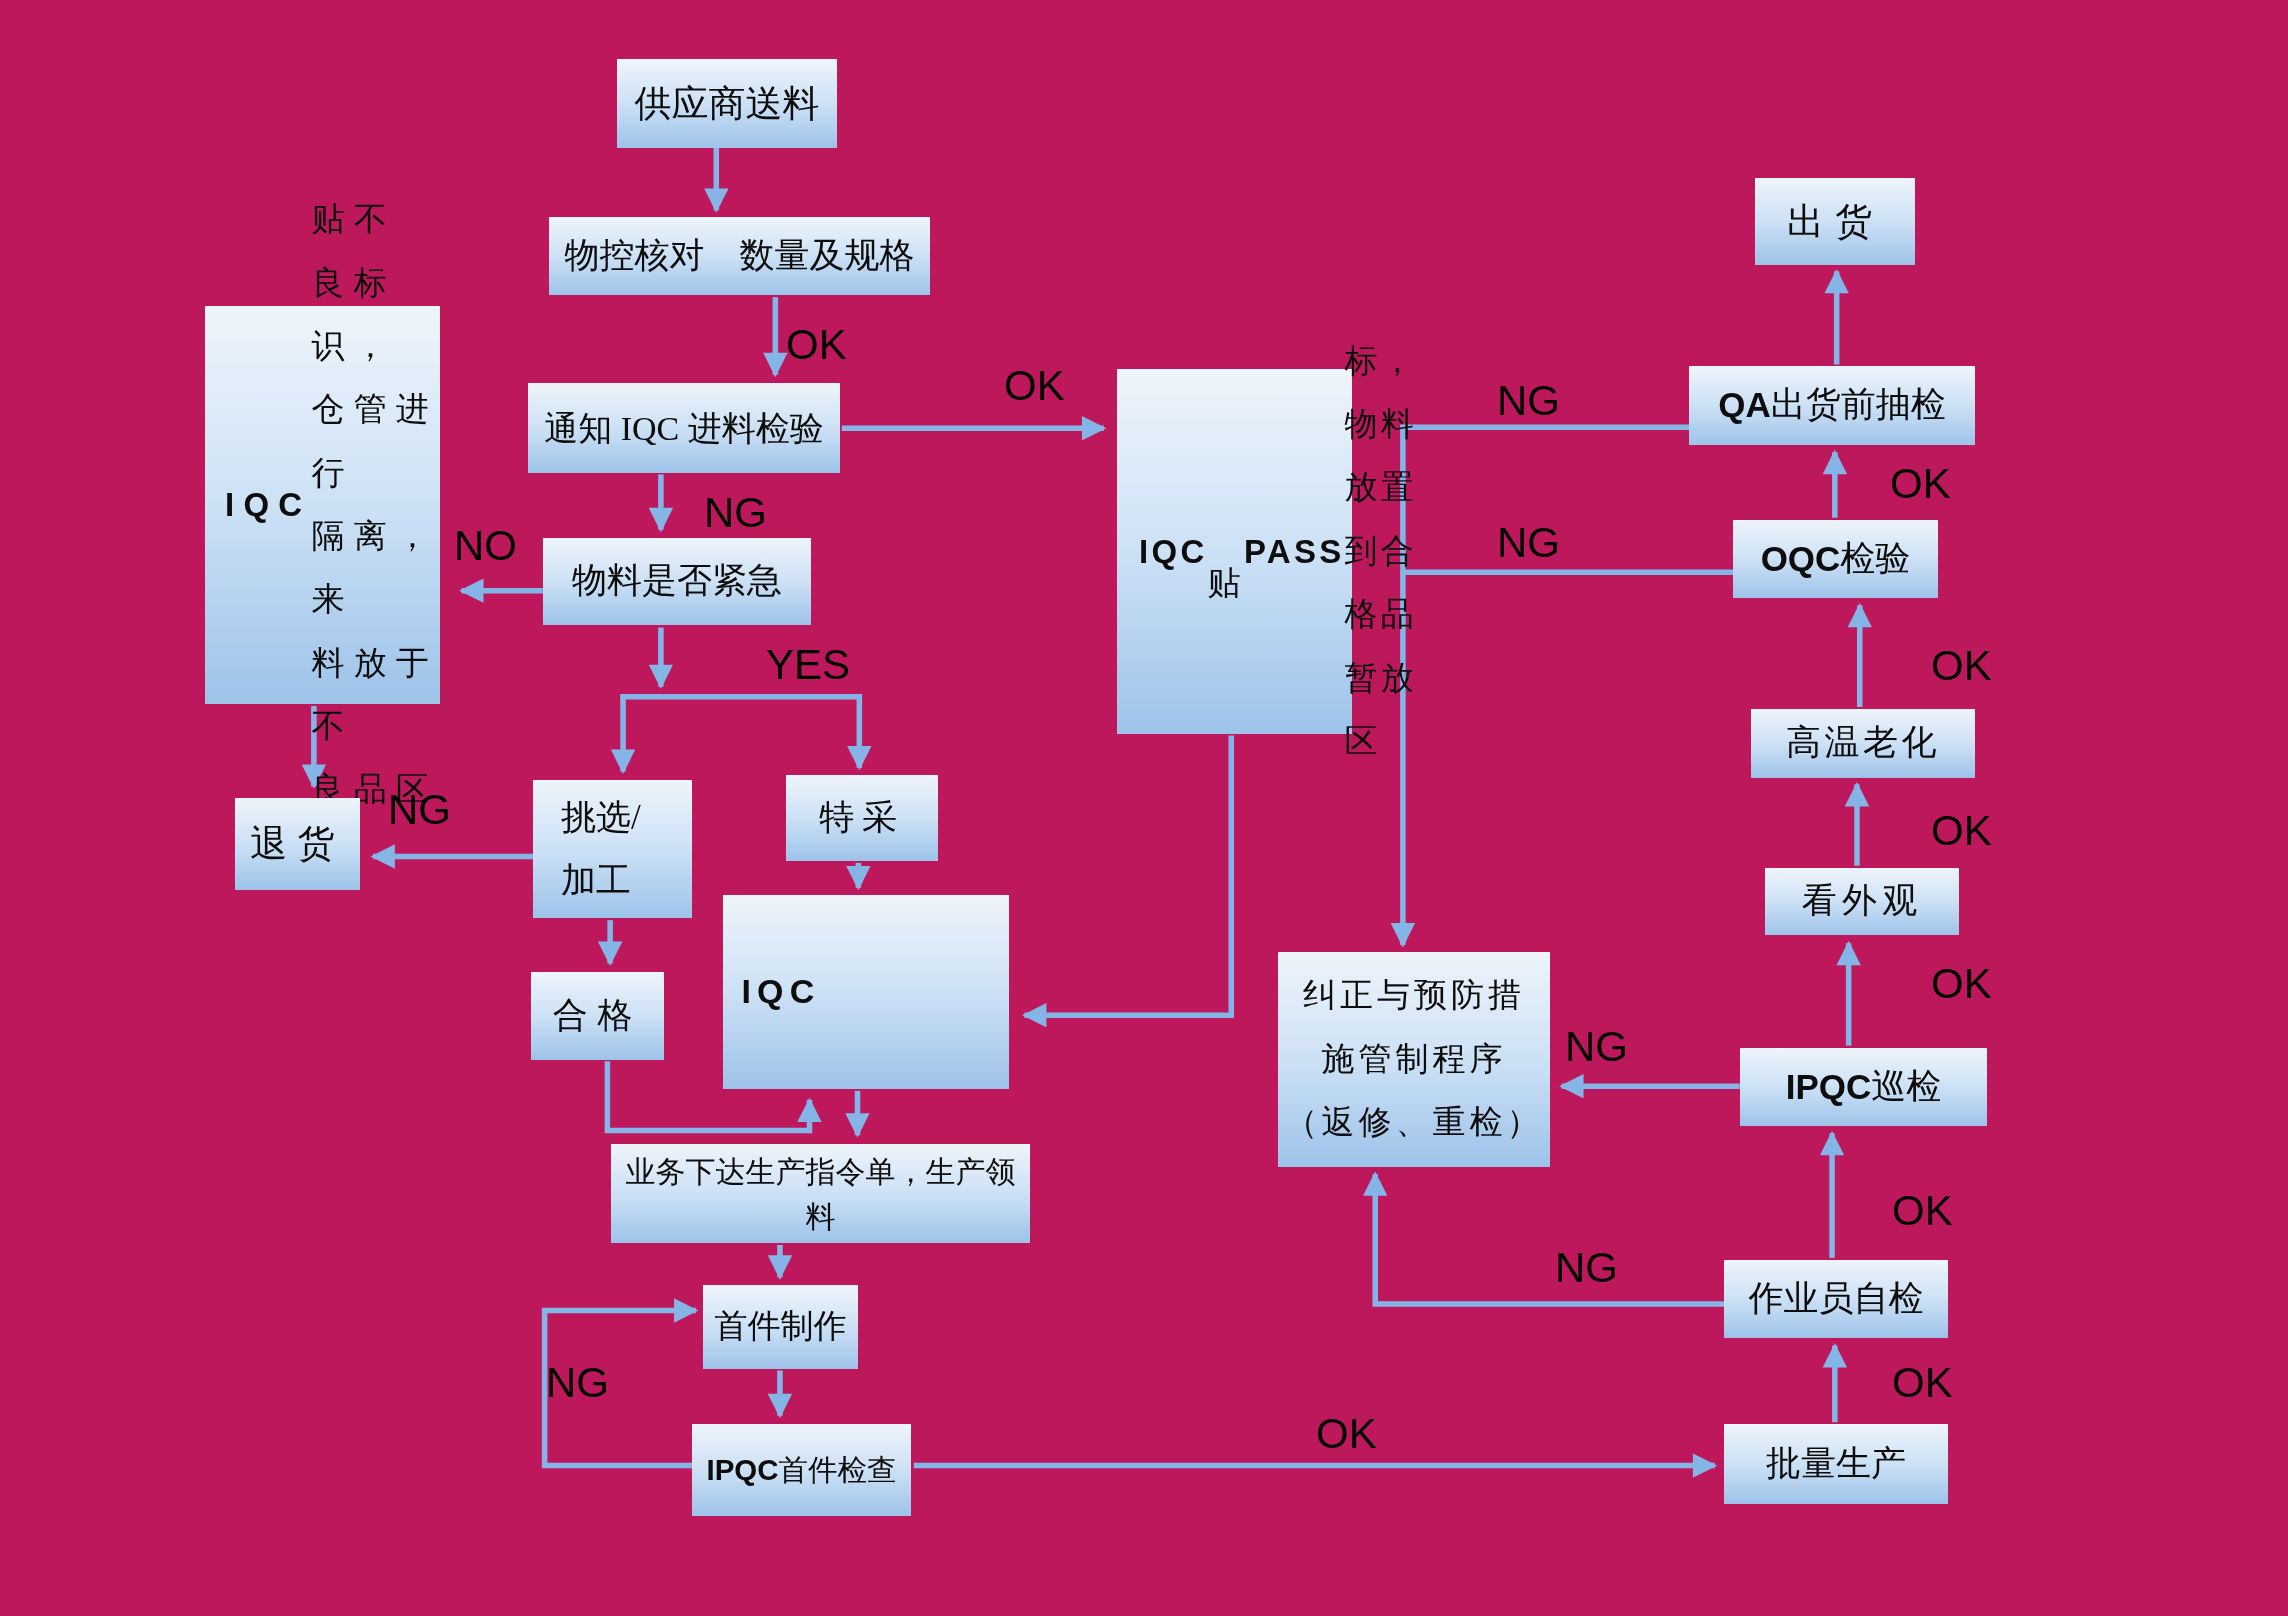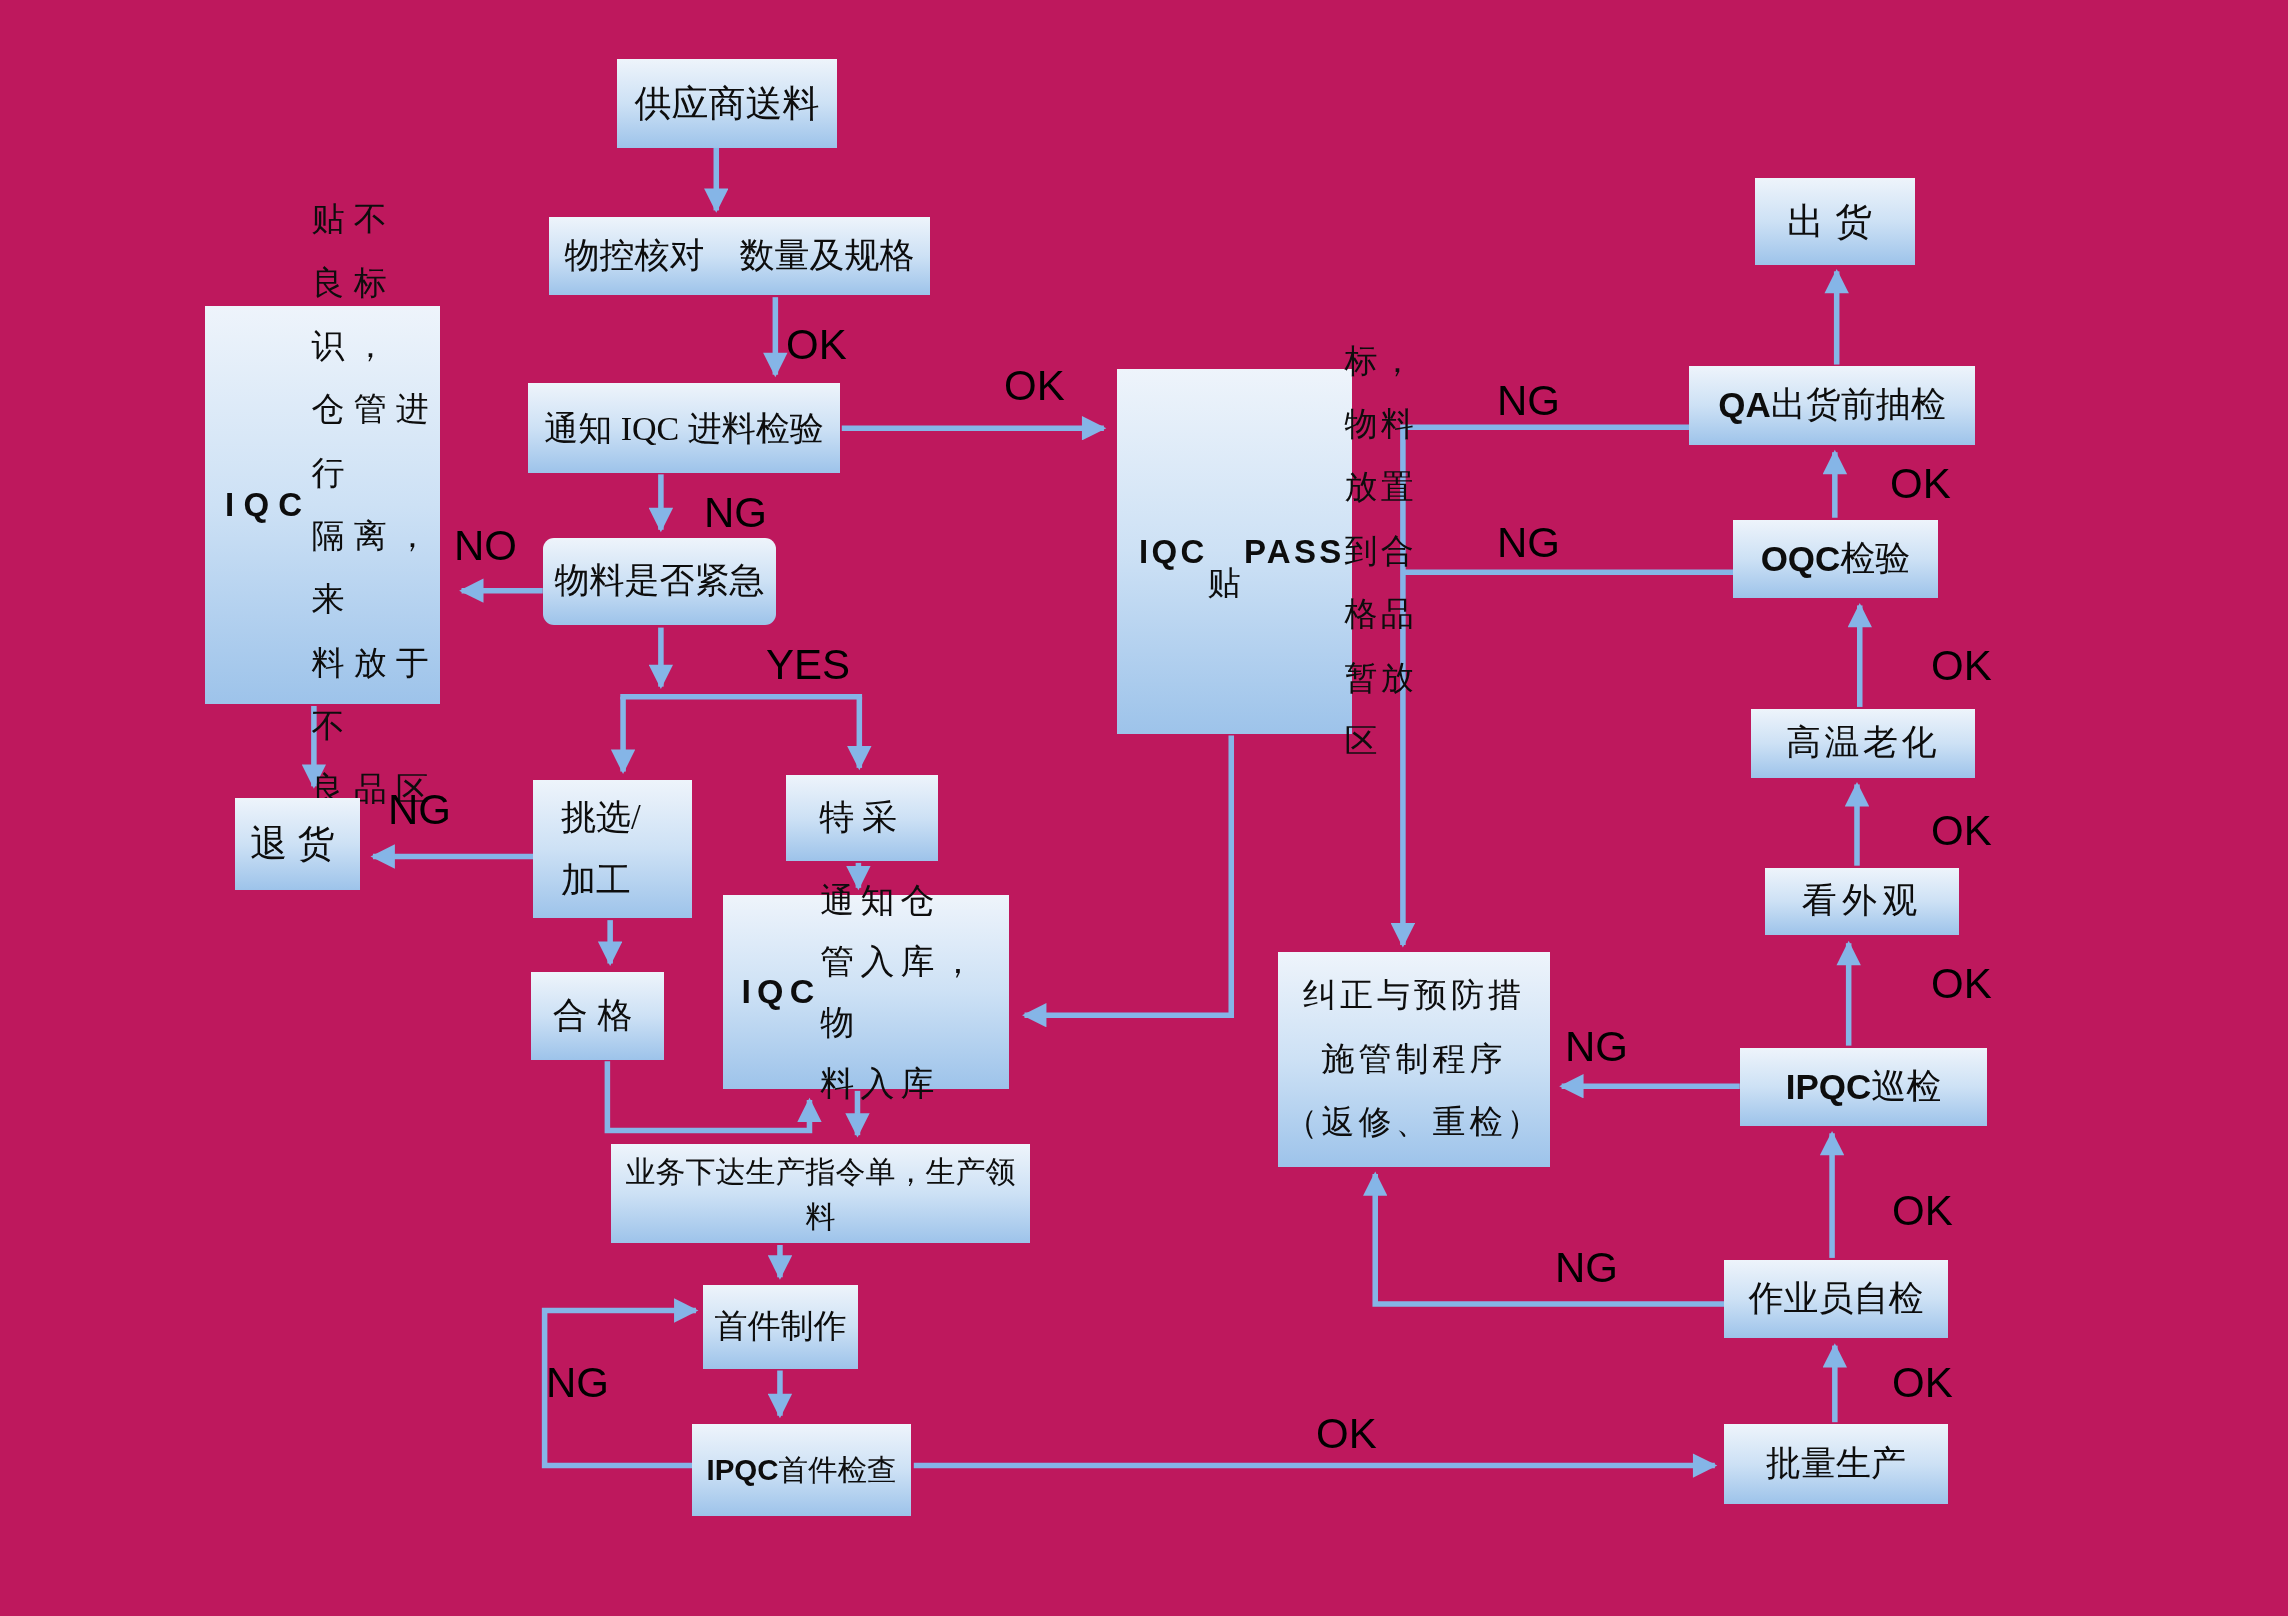--- a/index.html
+++ b/index.html
@@ -26,21 +26,21 @@
     position:absolute;z-index:3;
     font-family:"Liberation Sans","DejaVu Sans",sans-serif;
     font-weight:500;font-size:42px;color:#000;
     white-space:nowrap;
   }
   
   .n-supplier   {left:617px; top:59px;  width:220px; height:89px;  font-size:37px;}
   .n-check      {left:549px; top:217px; width:381px; height:78px;  font-size:35px;}
   .n-notify     {left:528px; top:383px; width:312px; height:90px;  font-size:34px;}
   .n-leftiqc    {left:205px; top:306px; width:235px; height:398px; font-size:33px; line-height:1.92; letter-spacing:0.28em; justify-content:flex-start; text-align:left; padding-left:20px; box-sizing:border-box;}
-  .n-urgent     {left:543px; top:538px; width:233px; height:87px;  font-size:35px;border-radius:11px;}
+  .n-urgent     {left:543px; top:538px; width:268px; height:87px;  font-size:35px;}
   .n-return     {left:235px; top:798px; width:125px; height:92px; font-size:37px; letter-spacing:0.28em;}
   .n-pick       {left:533px; top:780px; width:159px; height:138px; font-size:35px; line-height:1.8; justify-content:flex-start; text-align:left; padding-left:28px; box-sizing:border-box;}
   .n-tecai      {left:786px; top:775px; width:152px; height:86px;  font-size:35px; letter-spacing:0.22em;}
   .n-hege       {left:531px; top:972px;width:133px; height:88px;  font-size:35px; letter-spacing:0.28em;}
   .n-store      {left:723px; top:895px; width:286px; height:194px; font-size:34px; line-height:1.8; letter-spacing:0.18em; justify-content:flex-start; text-align:left; padding-left:18.5px; box-sizing:border-box;}
   .n-pass       {left:1117px;top:369px; width:235px; height:365px; font-size:33px; line-height:1.92; letter-spacing:0.1em; justify-content:flex-start; text-align:left; padding-left:22px; box-sizing:border-box;}
   .n-order      {left:566px; top:1144px;width:419px; height:99px; font-size:30px;margin-left:45px;}
   .n-first      {left:703px; top:1285px;width:155px; height:84px;  font-size:33px;}
   .n-ipqcfirst  {left:692px; top:1424px;width:219px; height:92px; font-size:29.5px;}
   .n-corrective {left:1278px;top:952px;width:272px; height:215px; font-size:33px; line-height:1.92; letter-spacing:0.12em;}
@@ -126,23 +126,21 @@
 仓管进行
 隔离，来
 料放于不
 良品区</span></div>
   <div class="node n-urgent">物料是否紧急</div>
   <div class="node n-return">退货</div>
   <div class="node n-pick">挑选/
 加工</div>
   <div class="node n-tecai">特采</div>
   <div class="node n-hege">合格</div>
-  <div class="node n-store"><span class="lat">IQC</span><span> 通知仓
-管入库，物
-料入库</span></div>
+  <div class="node n-store"><span class="lat">IQC</span></div>
   <div class="node n-pass"><span class="lat">IQC</span><span>　 贴
 </span><span class="lat">PASS</span><span> 标，
 物料放置
 到合格品
 暂放区</span></div>
   <div class="node n-order">业务下达生产指令单，生产领料</div>
   <div class="node n-first">首件制作</div>
   <div class="node n-ipqcfirst"><span class="lat">IPQC</span><span> 首件检查</span></div>
   <div class="node n-corrective">纠正与预防措
 施管制程序

